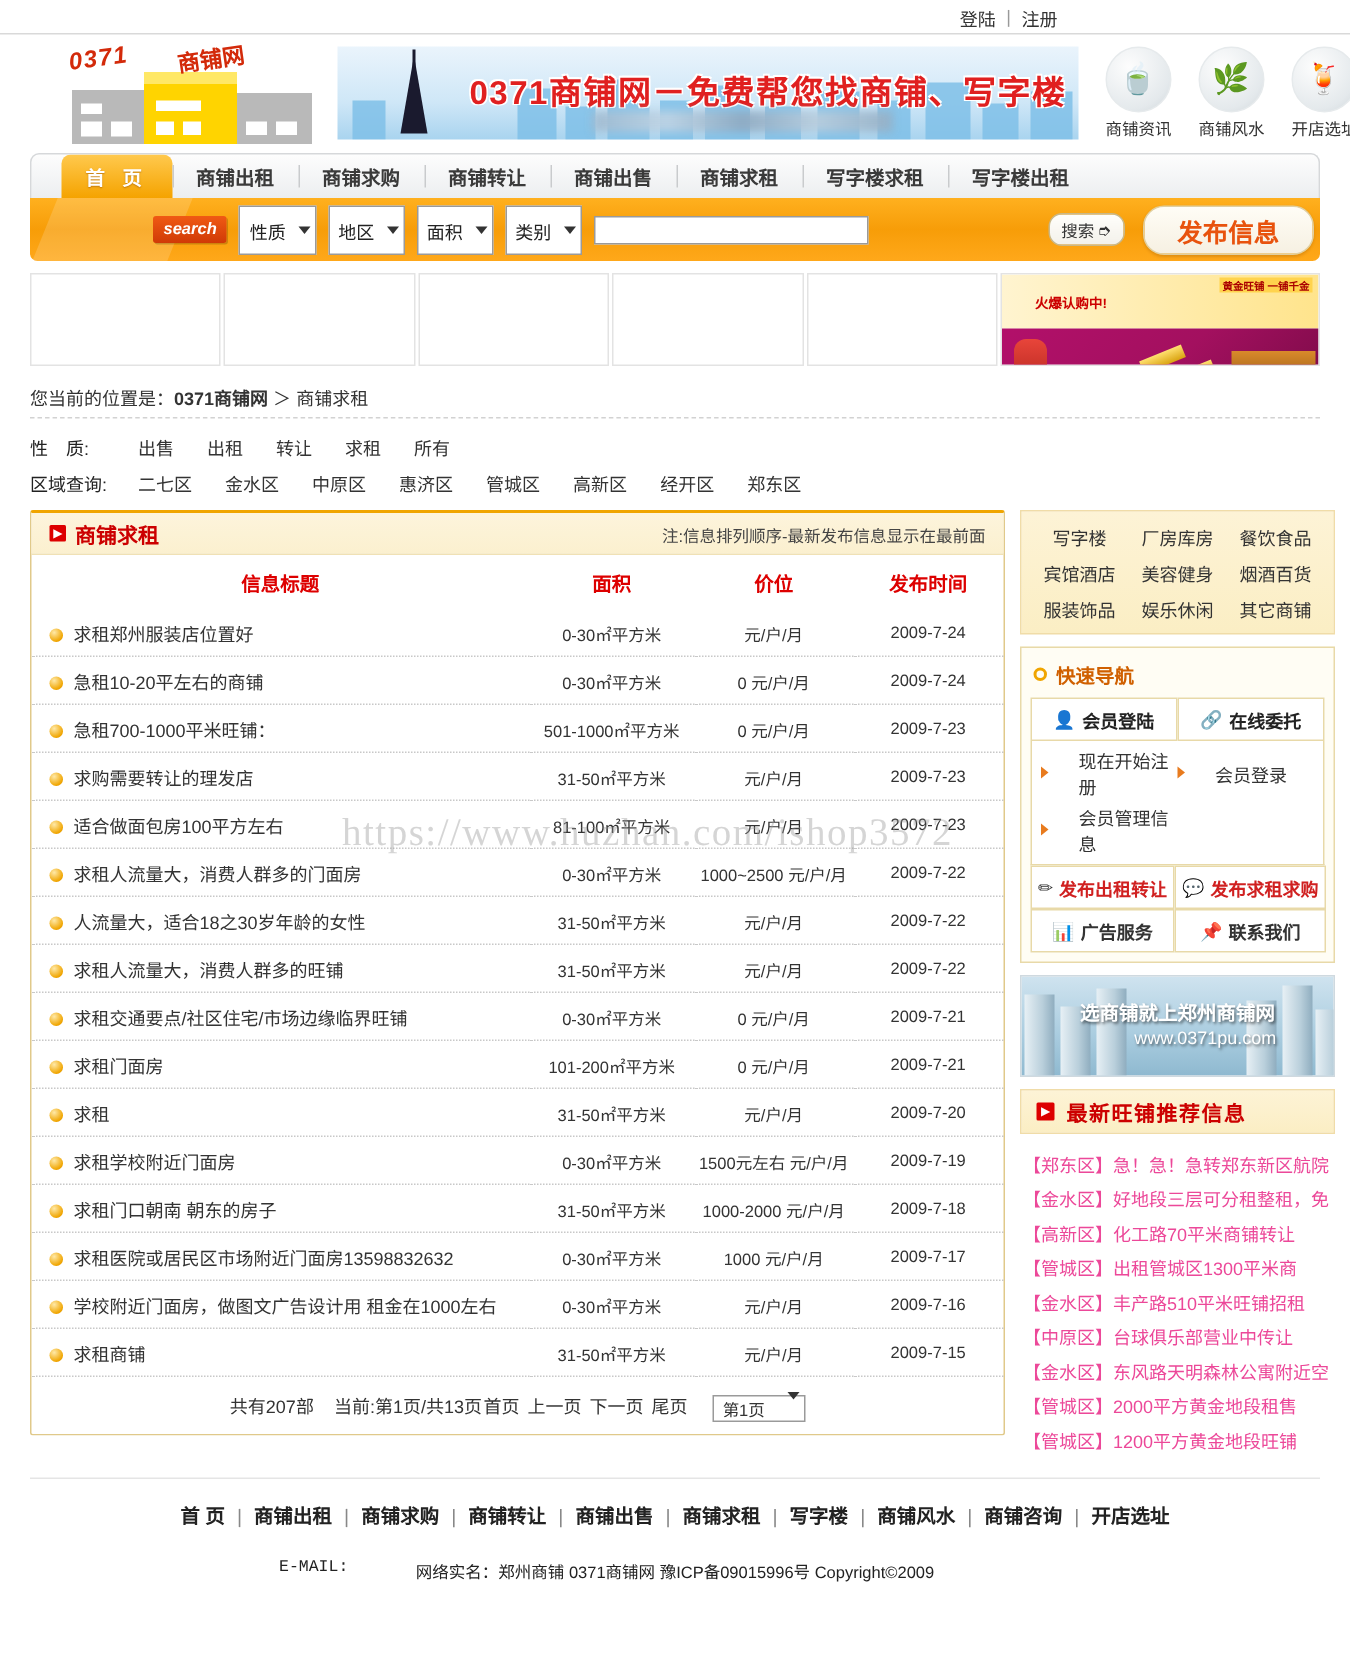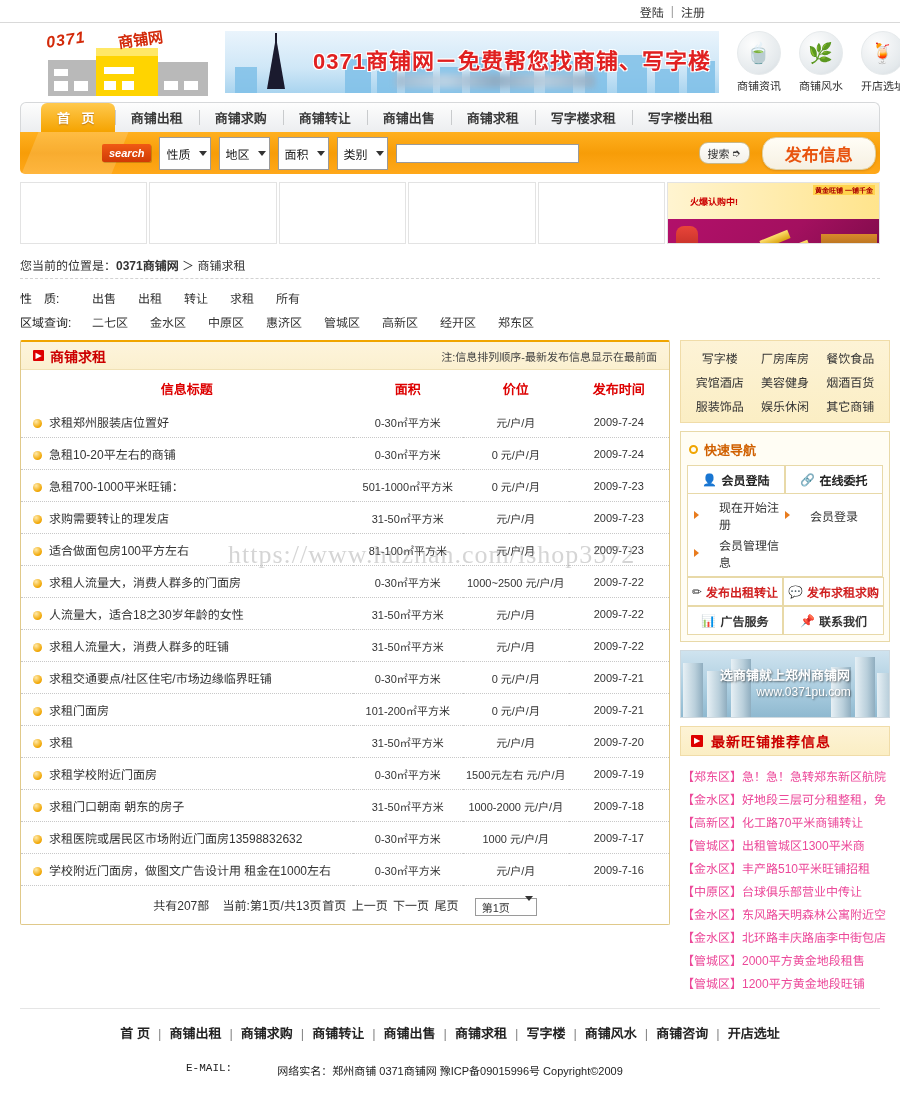--- a/index.html
+++ b/index.html
@@ -850,20 +850,26 @@
                 <td class="t"><span class="bullet"></span><a>求租医院或居民区市场附近门面房13598832632</a></td>
                 <td class="a">0-30㎡平方米</td>
                 <td class="p">1000 元/户/月</td>
                 <td class="d">2009-7-17</td>
               </tr>
               <tr>
                 <td class="t"><span class="bullet"></span><a>学校附近门面房，做图文广告设计用 租金在1000左右</a></td>
                 <td class="a">0-30㎡平方米</td>
                 <td class="p">元/户/月</td>
                 <td class="d">2009-7-16</td>
+              </tr>
+              <tr>
+                <td class="t"><span class="bullet"></span><a>求租商铺</a></td>
+                <td class="a">31-50㎡平方米</td>
+                <td class="p">元/户/月</td>
+                <td class="d">2009-7-15</td>
               </tr>
             </tbody>
         </table>
 
         <div class="pager">
           <span class="seg">共有207部</span>
           <span>当前:第1页/共13页</span><a>首页</a>
           <a>上一页</a>
           <a>下一页</a>
           <a>尾页</a>
@@ -954,21 +960,20 @@
         <span class="rt">最新旺铺推荐信息</span>
       </div>
       <div class="rec-list" id="rec-list">
           <a>【郑东区】急！急！急转郑东新区航院</a>
           <a>【金水区】好地段三层可分租整租，免</a>
           <a>【高新区】化工路70平米商铺转让</a>
           <a>【管城区】出租管城区1300平米商</a>
           <a>【金水区】丰产路510平米旺铺招租</a>
           <a>【中原区】台球俱乐部营业中传让</a>
           <a>【金水区】东风路天明森林公寓附近空</a>
-          <a>【金水区】北环路丰庆路庙李中街包店</a>
           <a>【管城区】2000平方黄金地段租售</a>
           <a>【管城区】1200平方黄金地段旺铺</a>
         </div>
 
     </div>
   </div>
 
   <div class="watermark">https://www.huzhan.com/ishop3572</div>
 
   <div class="footsep"></div>

